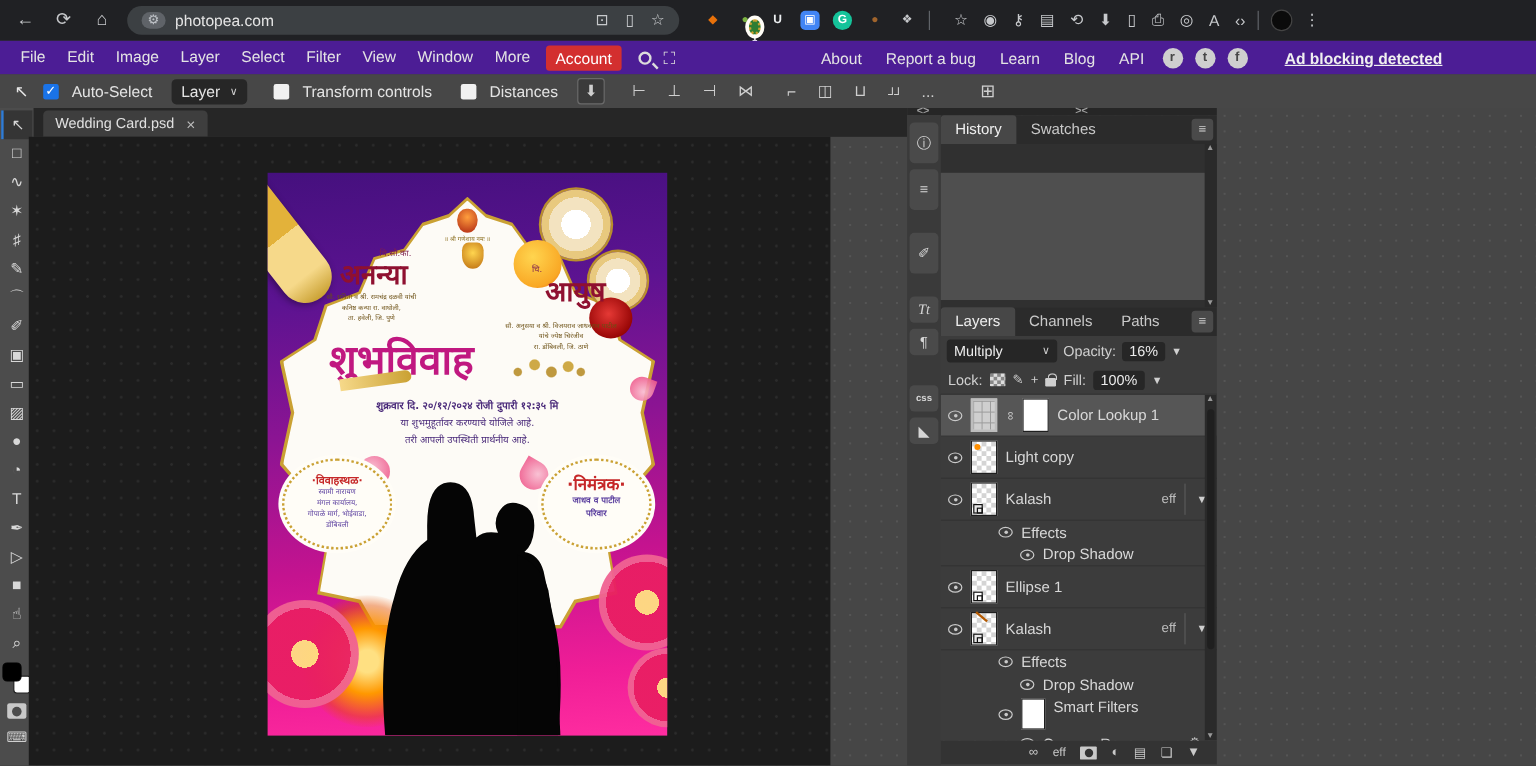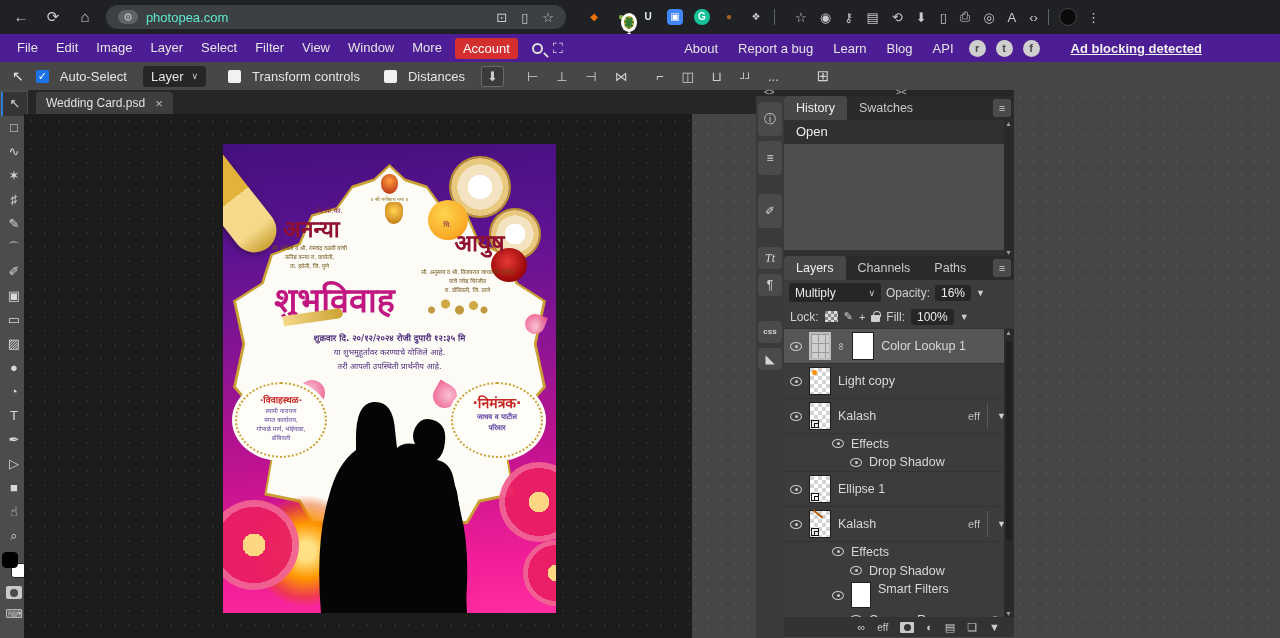--- a/index.html
+++ b/index.html
@@ -8,21 +8,21 @@
   .screen { position:relative; width:1280px; height:638px; }
 
   
   .browser-bar { position:absolute; left:0; top:0; width:1280px; height:34px;
     background:#202124; display:flex; align-items:center; gap:10px; padding:0 10px; }
   .nav-glyph { color:#c7c9cc; font-size:15px; width:22px; height:22px; line-height:22px;
     text-align:center; border-radius:50%; }
   .url-pill { width:460px; height:24px; background:#3c4043; border-radius:12px;
     display:flex; align-items:center; gap:8px; padding:0 12px; color:#e8eaed; }
   .site-info { font-size:11px; color:#bdc1c6; background:#5f6368; border-radius:8px; padding:0 5px; height:14px; line-height:14px;}
-  .url-text { font-size:13px; color:#5eead4; }
+  .url-text { font-size:13px; color:#e5e5e5; }
   .b-ic { color:#c7c9cc; font-size:13px; }
   .ext-row { display:flex; align-items:center; gap:11px; margin-left:10px; }
   .ext { width:16px; height:16px; border-radius:4px; font-size:10px; font-weight:bold;
     color:#fff; text-align:center; line-height:16px; position:relative; }
   .ext .badge { position:absolute; right:-5px; bottom:-4px; background:#2e7d32; color:#fff;
     font-size:8px; width:10px; height:10px; line-height:10px; border-radius:50%; font-weight:bold;}
   .divider-v { width:1px; height:16px; background:#5f6368; }
   .tool-row { display:flex; align-items:center; gap:13px; margin-left:10px; }
   .avatar-circle { width:18px; height:18px; border-radius:50%; background:#0b0b0b; border:1px solid #444;
     color:#fff; font-size:10px; text-align:center; line-height:17px; }
@@ -398,21 +398,20 @@
     </div>
 
     <div class="panels">
 
       <div class="panel-header">
         <span class="p-tab active">History</span>
         <span class="p-tab">Swatches</span>
         <span class="p-menu">≡</span>
       </div>
       <div class="history-body">
-        <div class="history-entry">Open</div>
         <div class="history-free"></div>
         <div class="v-scroll">
           <span class="up">▲</span>
           <span class="down">▼</span>
         </div>
       </div>
 
       <div class="panel-header">
         <span class="p-tab active">Layers</span>
         <span class="p-tab">Channels</span>

